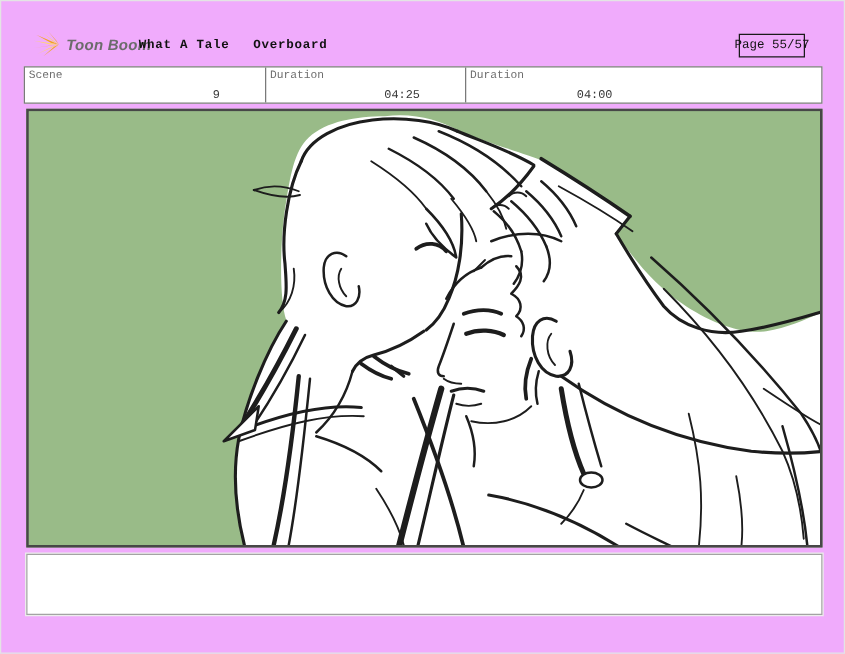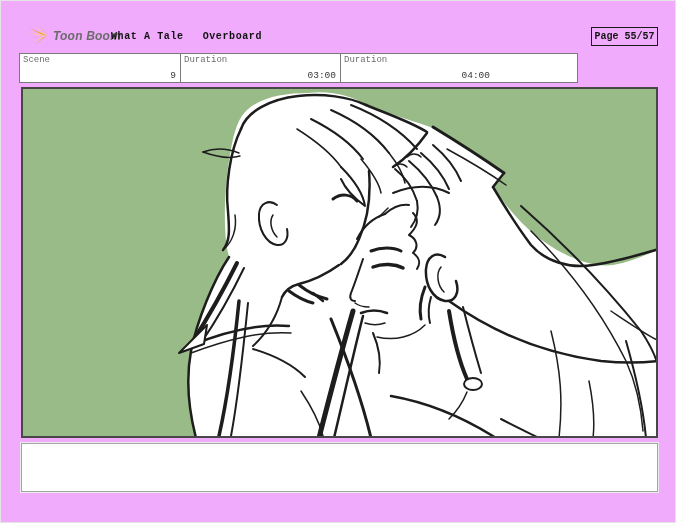--- a/index.html
+++ b/index.html
@@ -15,30 +15,30 @@
   .logo-burst{width:23px;height:21px;display:block;}
   .ray-g{fill:var(--logo-gold,#f2a71e);}
   .ray-y{fill:var(--logo-yellow,#ffd966);}
   .logo-text{
     font-family:"Liberation Sans",sans-serif;font-style:italic;font-weight:bold;
     font-size:12px;color:var(--logo-text,#6b6b6b);letter-spacing:.2px;white-space:nowrap;
   }
   .title{position:absolute;left:110px;top:30px;font-size:10px;font-weight:bold;
     color:#111;letter-spacing:.6px;white-space:nowrap;}
   .title .scene-name{margin-left:19px;}
-  .page-badge{position:absolute;left:590px;top:26px;width:67px;height:19px;
+  .page-badge{position:absolute;left:590px;top:26px;width:53px;height:19px;
     border:1px solid #1a1a1a;box-sizing:border-box;display:flex;align-items:center;
-    justify-content:center;font-size:10px;font-weight:bold;color:#141414;white-space:nowrap;}
+    justify-content:center;font-size:10px;font-weight:normal;color:#141414;white-space:nowrap;}
 
   
-  .info-table{position:absolute;left:18px;top:52px;width:559px;height:30px;
+  .info-table{position:absolute;left:18px;top:52px;width:639px;height:30px;
     box-sizing:border-box;border:1px solid var(--table-border,#7a7a7a);
     display:grid;grid-template-columns:160px 160px 154px 161px;background:#fff;}
   .info-cell{position:relative;box-sizing:border-box;}
-  .info-cell + .info-cell{border-left:1px solid var(--table-border,#7a7a7a);}
+  .info-cell + .info-cell{border-left:1px solid var(--table-border,#7a7a7a);margin-left:32px;}
   .cell-label{position:absolute;top:1px;left:3px;font-size:9px;color:var(--label-text,#6e6e6e);}
   .cell-value{position:absolute;bottom:1px;right:4px;font-size:9.5px;color:var(--value-text,#383838);}
 
   
   .panel{position:absolute;left:20px;top:86px;width:637px;height:351px;box-sizing:border-box;
     border:2px solid #474747;background:var(--panel-bg,#99bb88);}
   .panel svg{display:block;width:100%;height:100%;}
 
   
   .caption-box{position:absolute;left:20px;top:442px;width:637px;height:49px;box-sizing:border-box;
@@ -70,21 +70,21 @@
 
   <div class="page-badge">Page 55/57</div>
 
   <div class="info-table">
     <div class="info-cell">
       <span class="cell-label">Scene</span>
       <span class="cell-value">9</span>
     </div>
     <div class="info-cell">
       <span class="cell-label">Duration</span>
-      <span class="cell-value">03:00</span>
+      <span class="cell-value">04:25</span>
     </div>
     <div class="info-cell">
       <span class="cell-label">Duration</span>
       <span class="cell-value">04:00</span>
     </div>
   </div>
 
   <div class="panel">
     <svg preserveAspectRatio="none" viewBox="0 0 633 347">
         <rect width="100%" height="100%" fill="#99bb88"></rect>

